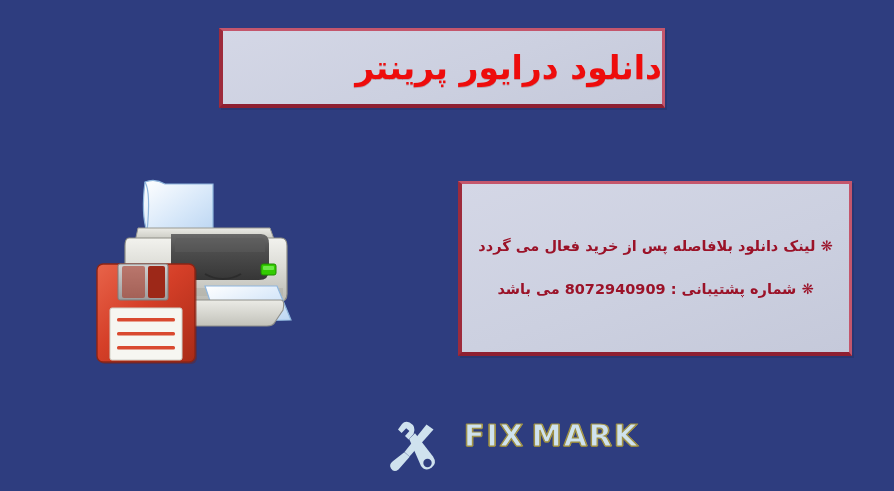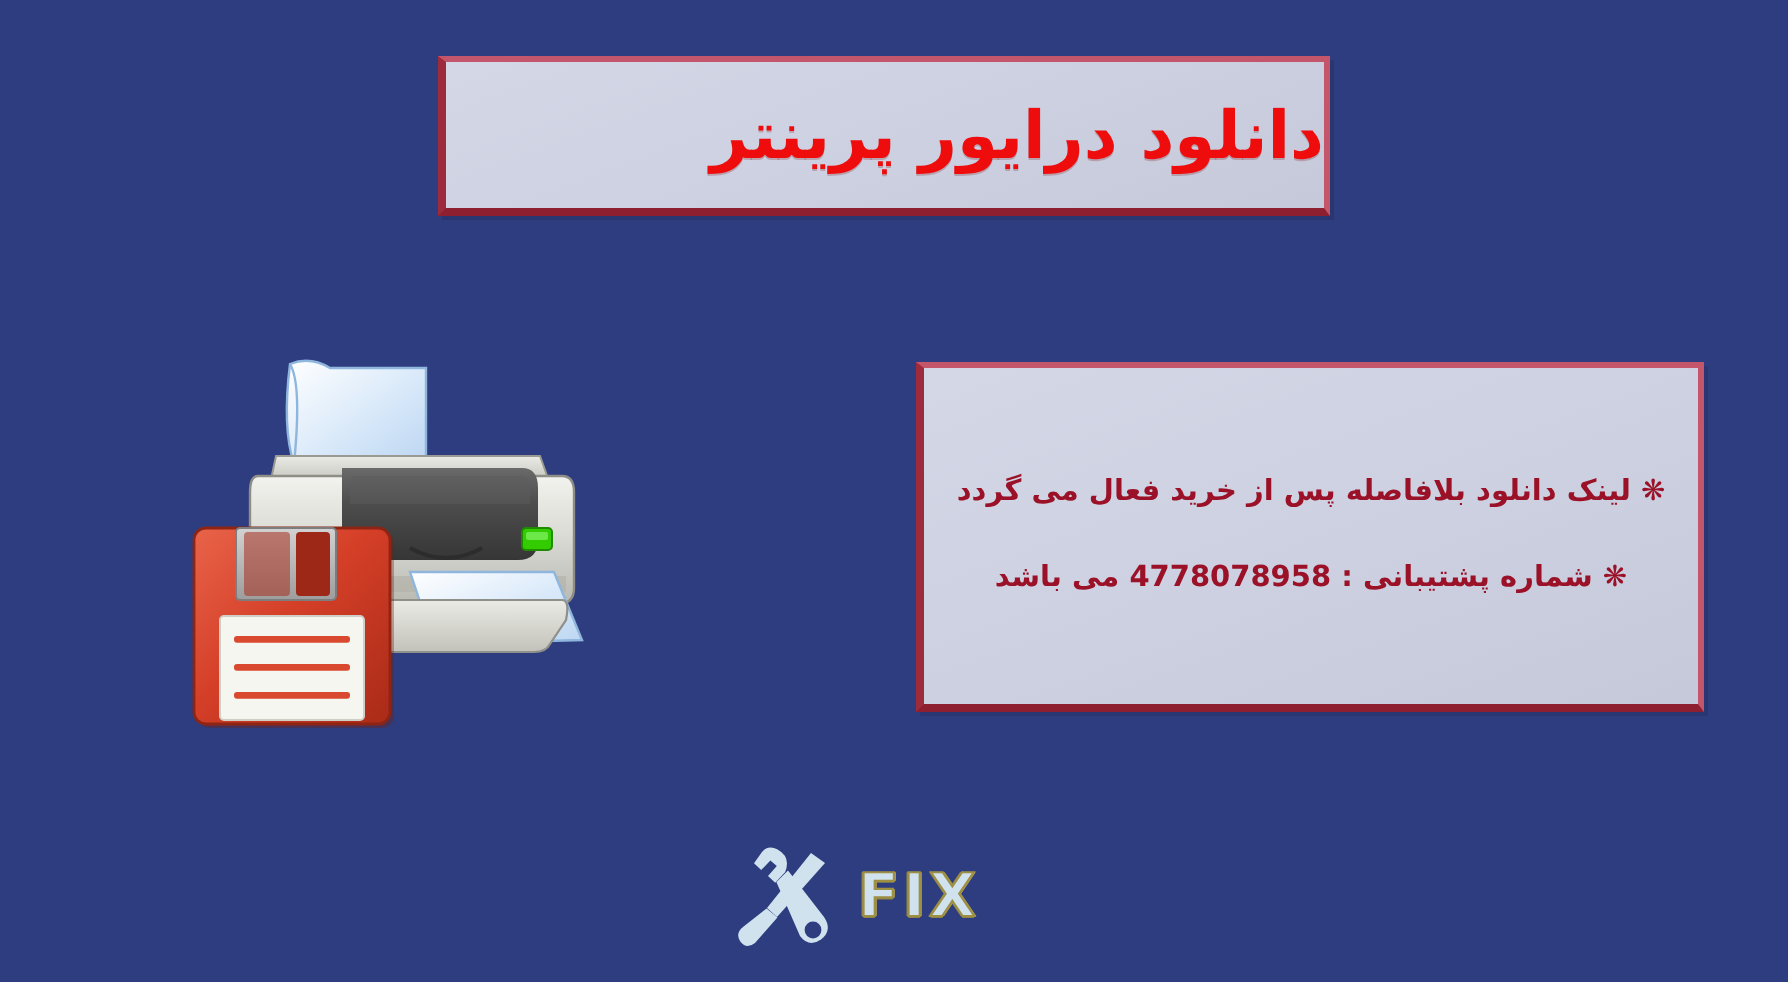--- a/index.html
+++ b/index.html
@@ -107,27 +107,26 @@
     position: absolute;
     left: 85px;
     top: 170px;
     width: 235px;
     height: 200px;
   }
 
   
   .logo-block {
     position: absolute;
-    left: 364px;
+    left: 385px;
     top: 418px;
     width: 200px;
     height: 60px;
     display: flex;
-    align-items: center;
-    gap: 9px;
+    gap: 23px;
     direction: ltr;
   }
   .logo-mark { width: 56px; height: 56px; flex: 0 0 56px; }
 
   .logo-word {
     display: flex;
     align-items: baseline;
     gap: 7px;
     font-family: "DejaVu Sans", "Liberation Sans", sans-serif;
     font-weight: bold;
@@ -217,37 +216,38 @@
         <rect x="25" y="138" width="72" height="52" rx="2" fill="#f6f6f1" stroke="#cfcfc6" stroke-width="1"></rect>
         <rect x="32" y="148" width="58" height="3.4" rx="1.5" fill="#d9492f"></rect>
         <rect x="32" y="162" width="58" height="3.4" rx="1.5" fill="#d9492f"></rect>
         <rect x="32" y="176" width="58" height="3.4" rx="1.5" fill="#d9492f"></rect>
       </g>
     </svg>
   </div>
 
   <div class="info-panel">
     <div class="info-line">❋ لینک دانلود بلافاصله پس از خرید فعال می گردد</div>
-    <div class="info-line">❋ شماره پشتیبانی  : 4778078958 می باشد</div>
+    <div class="info-line">❋ شماره پشتیبانی  : 8072940909 می باشد</div>
   </div>
 
   <div class="logo-block">
     <svg class="logo-mark" viewBox="0 0 56 56" xmlns="http://www.w3.org/2000/svg">
       <g fill="#cfe2ee">
 
         <path d="M41.5 6.5 L48.5 11.5 L24.5 38.5 L19.5 34.0 Z"></path>
         <path d="M19.3 34.2 L24.7 38.7 L13.5 51.5 Q9.0 55.0 6.0 50.5 Q3.5 46.5 7.8 43.2 Z"></path>
       </g>
       <g fill="#cfe2ee">
 
         <path d="M17.0 6.0 L13.0 11.6 L16.6 15.0 L21.2 10.2 L24.4 13.0 L20.0 18.0 L23.6 21.4 L28.6 16.0
                  Q31.6 8.4 24.6 4.6 Q20.0 2.4 17.0 6.0 Z"></path>
         <path d="M24.2 21.0 L30.0 15.2 L48.0 38.5 Q52.5 45.0 46.5 49.8 Q40.5 54.0 36.0 48.0 Z"></path>
         <circle cx="42.5" cy="45.0" r="4.2" fill="#2e3d7f"></circle>
       </g>
     </svg>
 
     <div class="logo-word">
       <span class="logo-fix">FIX</span>
+      <span class="logo-mark-word">MARK</span>
     </div>
   </div>
 
 </div>
 
 </body></html>

